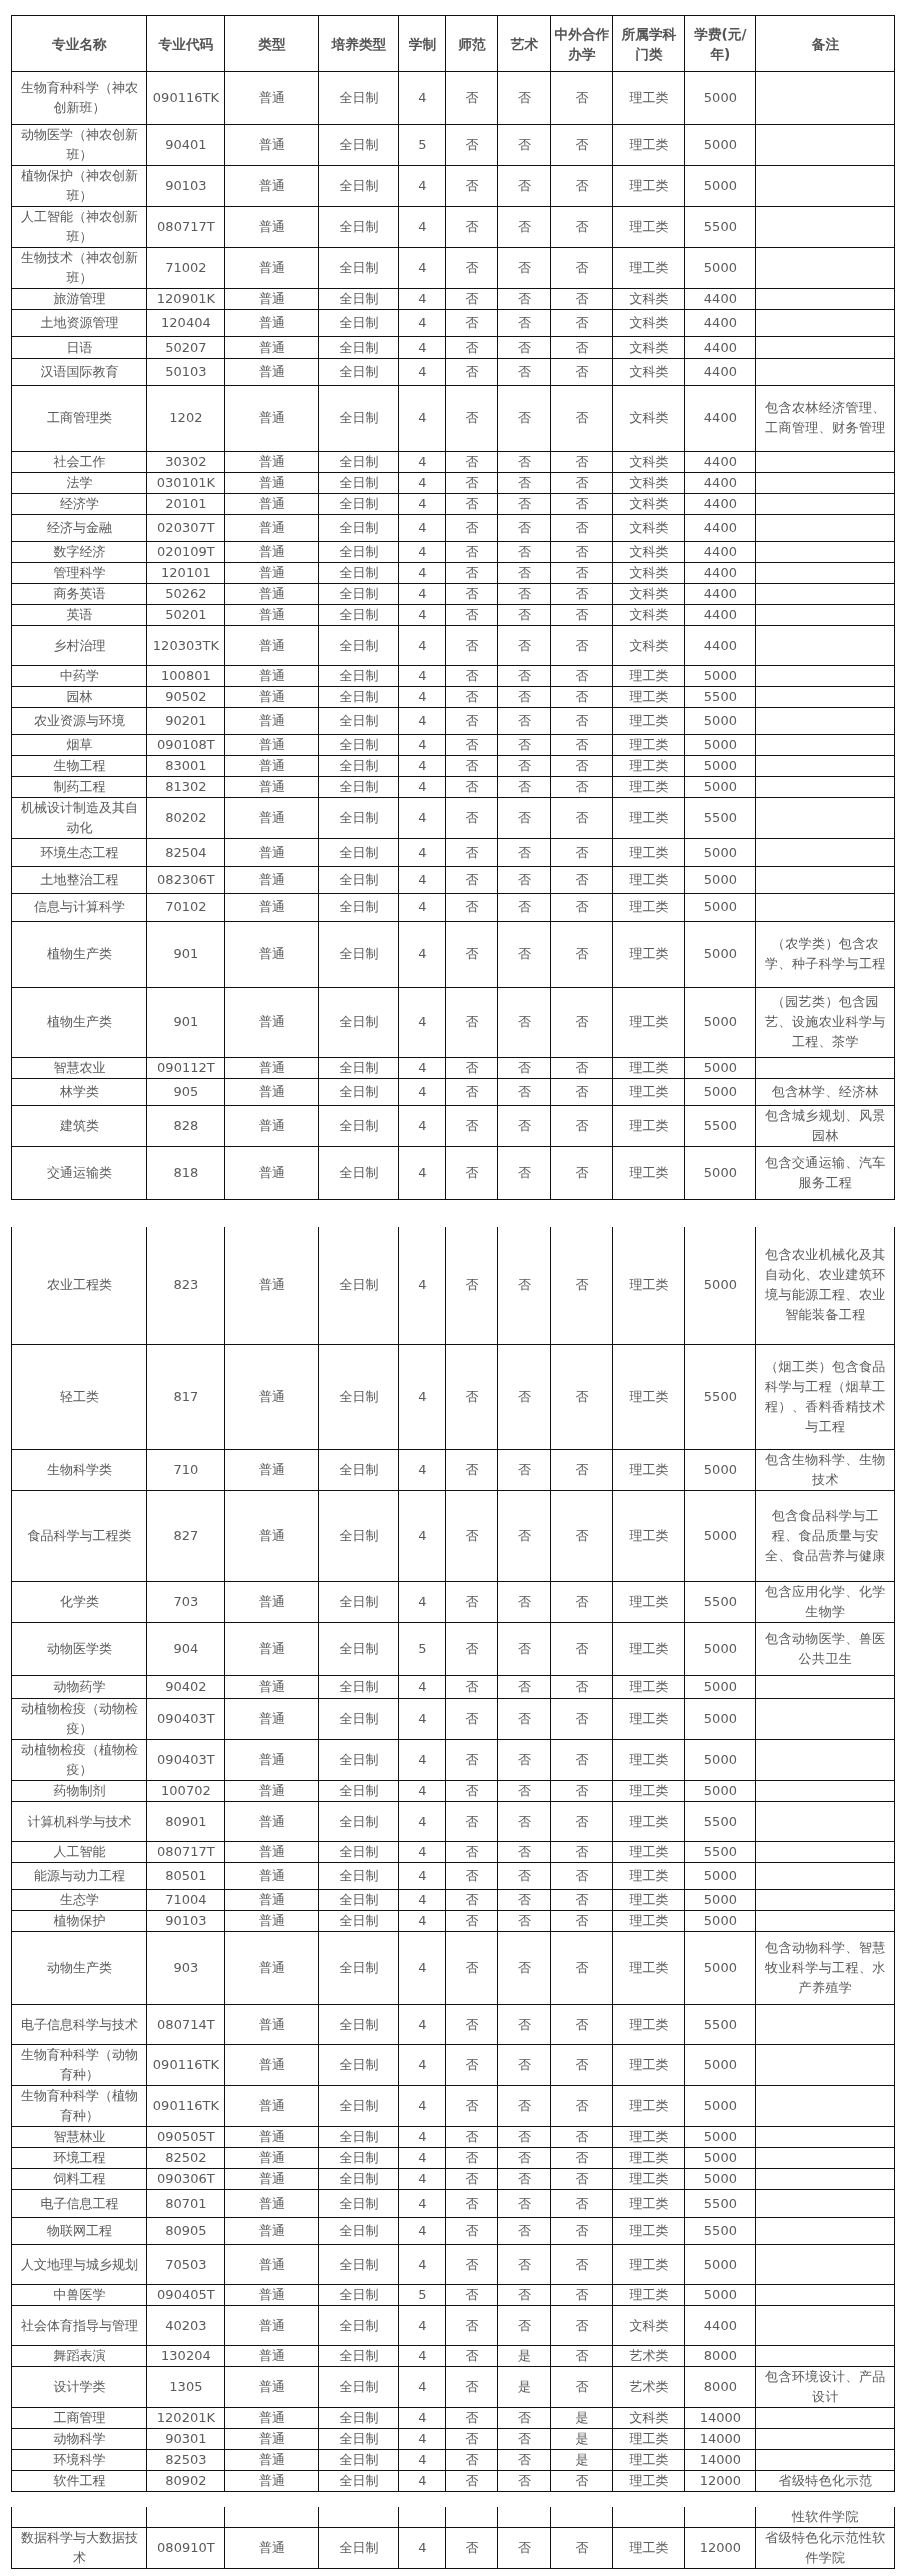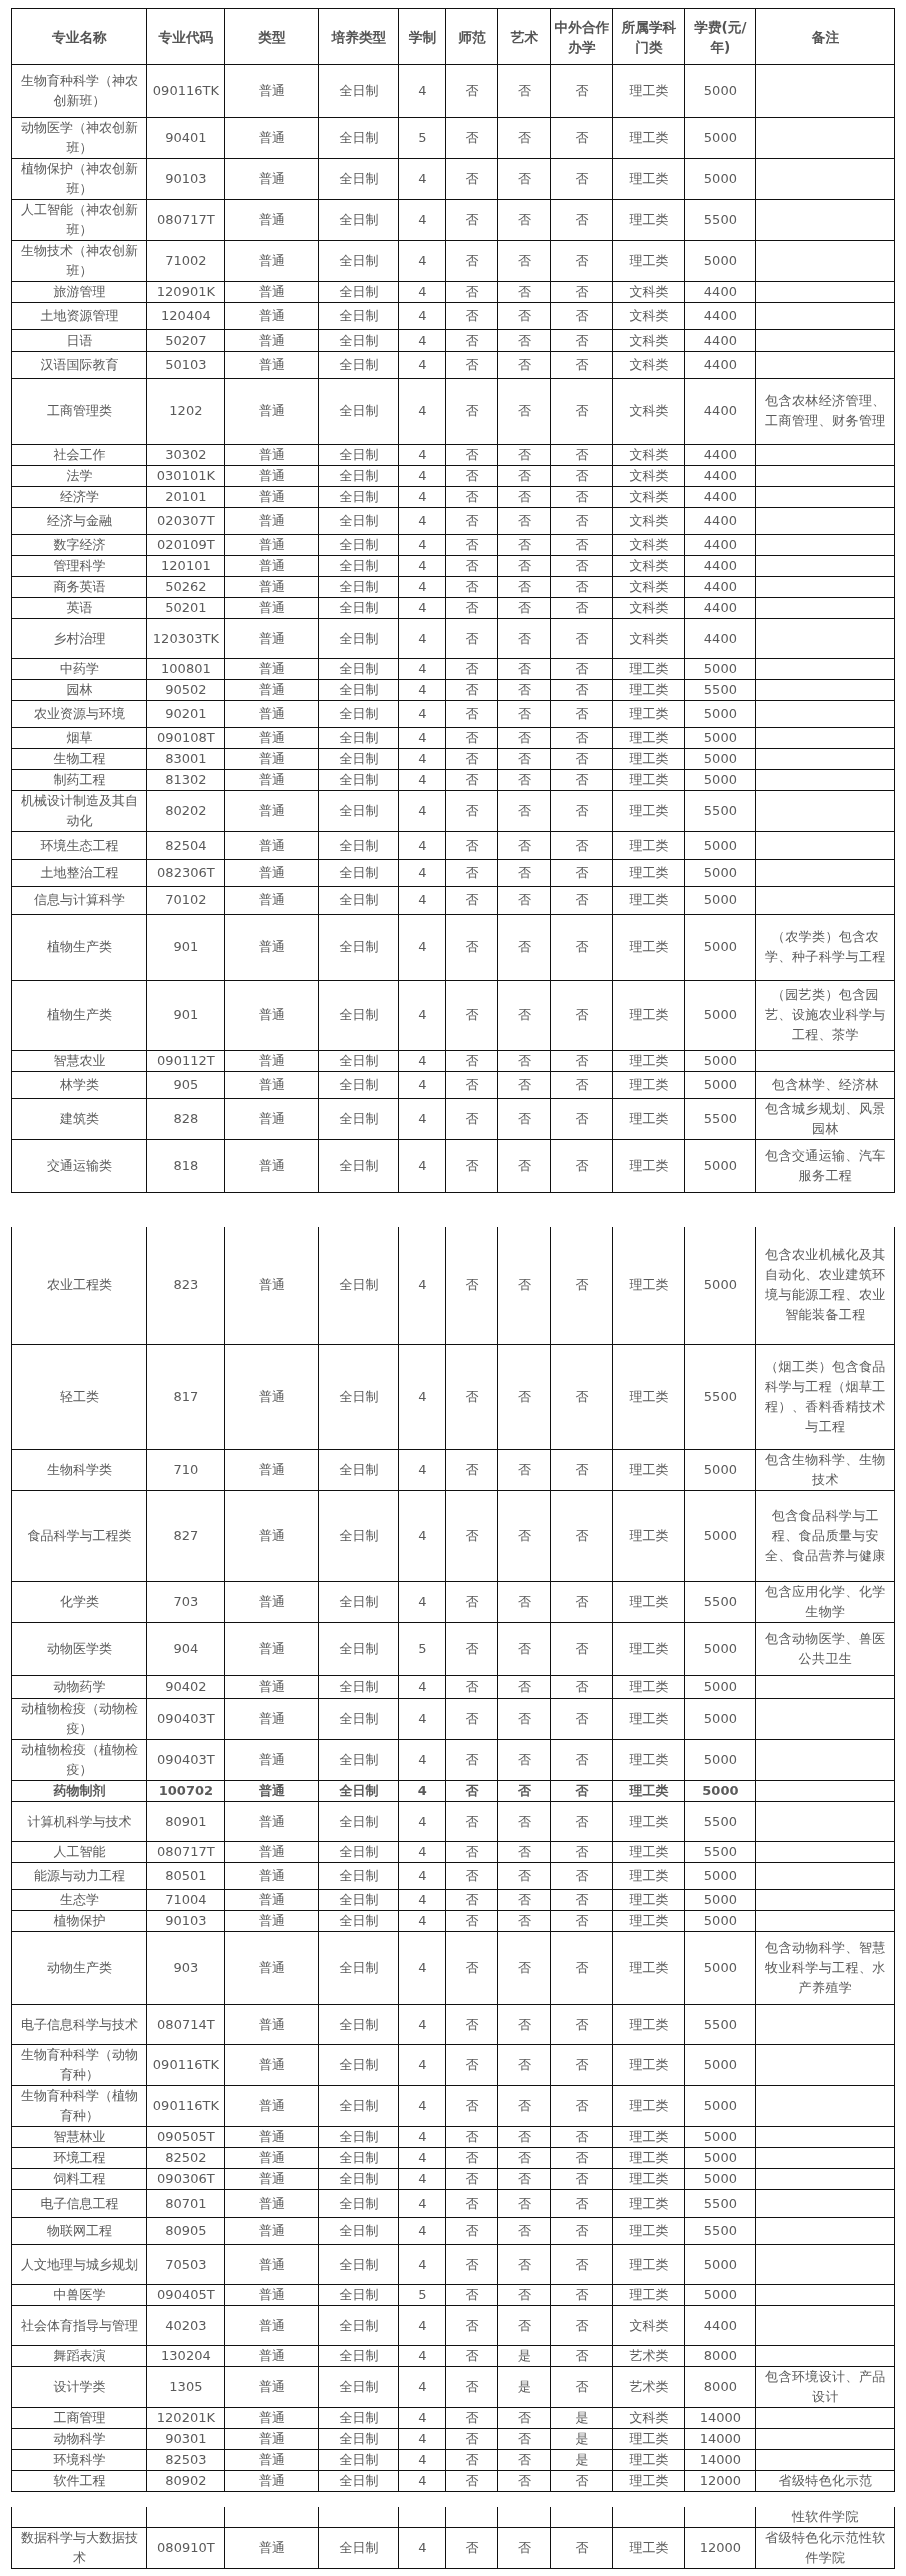--- a/index.html
+++ b/index.html
@@ -8,21 +8,21 @@
   table.grid {
     position: absolute; left: 11.4px; border-collapse: collapse; table-layout: fixed;
     width: 884px; color: #5a5a5a; font-size: 13px;
   }
   table.grid td, table.grid th {
     border: 1.1px solid #111; text-align: center; vertical-align: middle;
     padding: 0 3px; line-height: 20px; overflow: hidden; word-break: break-all;
   }
   table.grid th { font-weight: bold; color: #555; font-size: 13.7px; line-height: 20px; }
   table.grid td.note { font-size: 13px; line-height: 20px; letter-spacing: 0.4px; }
-  #t1 { top: 8px; padding-left: 27px; }
+  #t1 { top: 15px; padding-left: 27px; }
   #t2 { top: 1227px; }
   #t2 tr:first-child td { border-top: none; }
   #t3 { top: 2507px; }
   #t3 tr:first-child td { border-top: none; }
 </style>
 </head>
 <body>
 
 <table class="grid" id="t1">
   <colgroup>
@@ -637,21 +637,21 @@
         <td>普通</td>
         <td>全日制</td>
         <td>4</td>
         <td>否</td>
         <td>否</td>
         <td>否</td>
         <td>理工类</td>
         <td>5000</td>
         <td class="note"></td>
       </tr>
-      <tr style="height: 20.6px; font-weight: bold;">
+      <tr style="height: 20.6px;">
         <td>药物制剂</td>
         <td>100702</td>
         <td>普通</td>
         <td>全日制</td>
         <td>4</td>
         <td>否</td>
         <td>否</td>
         <td>否</td>
         <td>理工类</td>
         <td>5000</td>

